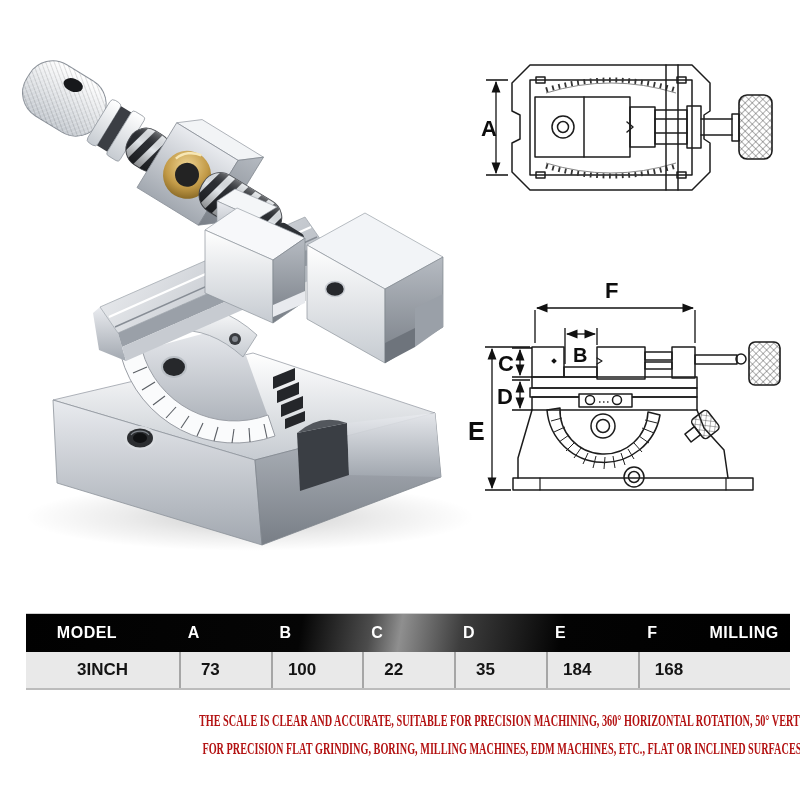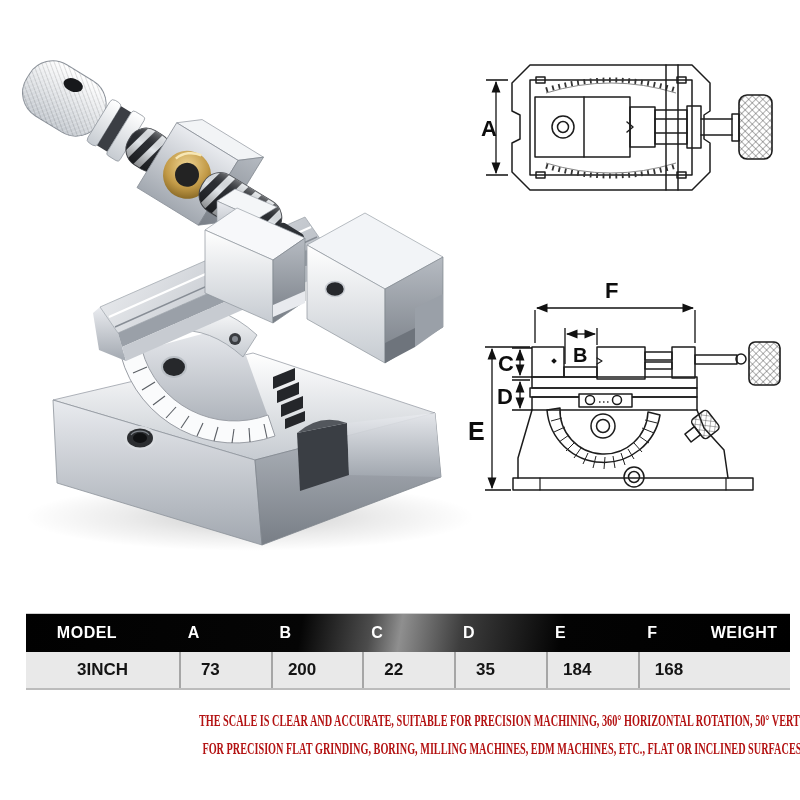--- a/index.html
+++ b/index.html
@@ -345,26 +345,26 @@
 
   <div id="spec-table" class="abs">
     <div class="tbl-head">
       <div class="cell">MODEL</div>
       <div class="cell">A</div>
       <div class="cell">B</div>
       <div class="cell">C</div>
       <div class="cell">D</div>
       <div class="cell">E</div>
       <div class="cell">F</div>
-      <div class="cell">WEIGHT</div>
+      <div class="cell">MILLING</div>
     </div>
     <div class="tbl-row">
       <div class="cell">3INCH</div>
       <div class="cell">73</div>
-      <div class="cell">200</div>
+      <div class="cell">100</div>
       <div class="cell">22</div>
       <div class="cell">35</div>
       <div class="cell">184</div>
       <div class="cell">168</div>
     </div>
   </div>
 
   <div id="description" class="abs">
     <div class="desc-line">
       <span>THE SCALE IS CLEAR AND ACCURATE, SUITABLE FOR PRECISION MACHINING, 360° HORIZONTAL ROTATION, 50° VERTICAL TILT, SUITABLE</span>

